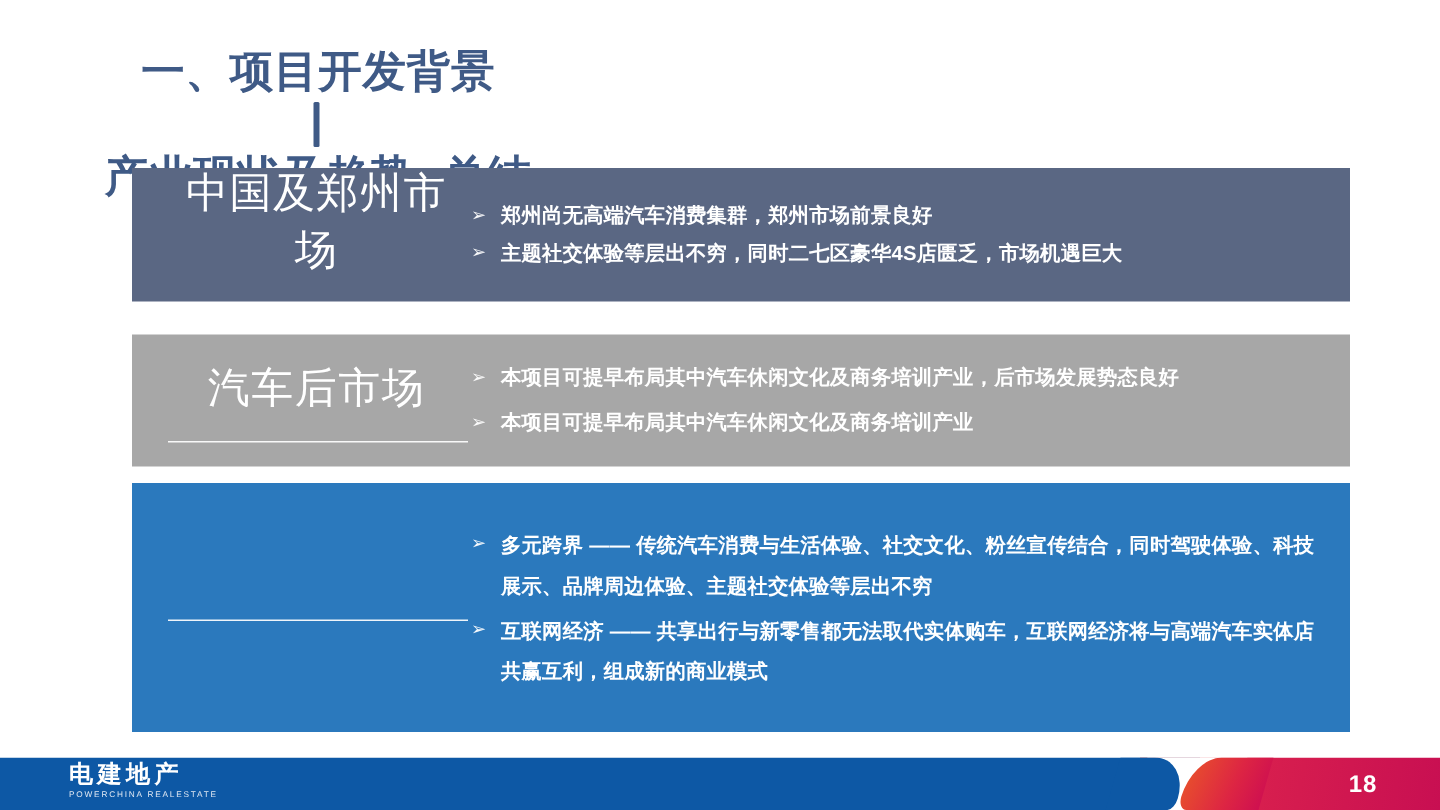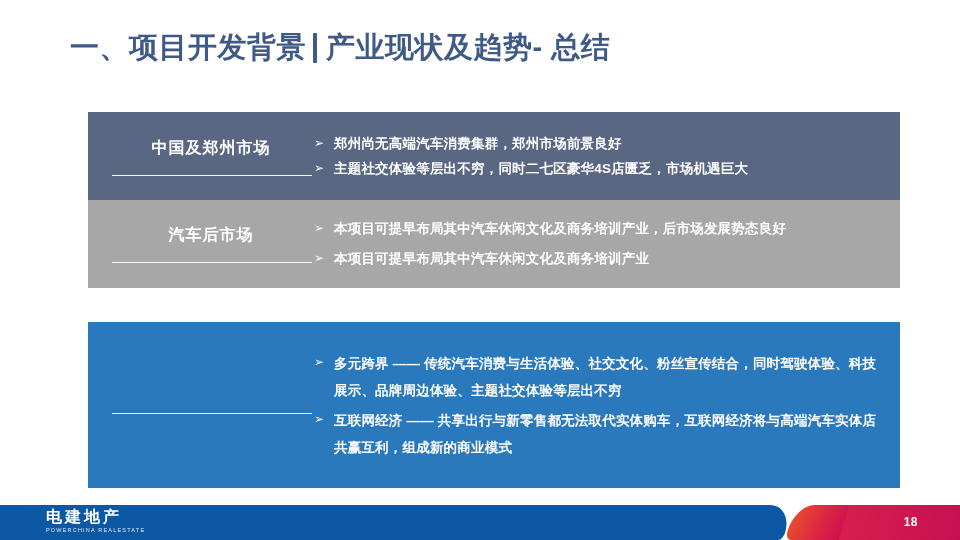--- a/index.html
+++ b/index.html
@@ -20,20 +20,21 @@
     position: absolute;
     left: 70px;
     top: 28px;
     font-size: 29px;
     font-weight: bold;
     color: #3f5a86;
     letter-spacing: 0.5px;
     white-space: nowrap;
     display: flex;
     align-items: center;
+    flex-direction: column;
   }
   #slide-title .t-sep {
     display: inline-block;
     width: 4px;
     height: 30px;
     background: #3f5a86;
     margin: 0 9px 0 7px;
     border-radius: 1px;
   }
   #slide-title .t-part { display: inline-block; }
@@ -41,32 +42,32 @@
   
   .block {
     position: absolute;
     left: 88px;
     width: 812px;
     display: flex;
     align-items: center;
     box-sizing: border-box;
   }
   .block.b1 { top: 112px;  height: 89px;  background: #5a6783; }
-  .block.b2 { top: 200px;  height: 88px;  background: #a7a7a7; }
+  .block.b2 { top: 223px;  height: 88px;  background: #a7a7a7; }
   .block.b3 { top: 322px;  height: 166px; background: #2b79bd; }
 
   .block-label {
     width: 222px;
     flex: 0 0 222px;
     box-sizing: border-box;
     padding-left: 34px;
     padding-right: 10px;
     color: #ffffff;
-    font-size: 16px;
-    font-weight: bold;
+    font-size: 28px;
+    font-weight: normal;
     letter-spacing: 1px;
     position: relative;
     text-align: center;
   }
   .block-label .label-rule {
     display: block;
     height: 1px;
     background: rgba(255,255,255,0.92);
     margin-top: 16px;
     margin-left: -10px;
@@ -179,21 +180,21 @@
     margin-top: 3px;
     color: #dfe7f2;
     white-space: nowrap;
   }
 
   #page-number {
     position: absolute;
     right: 42px;
     top: 10px;
     color: #ffffff;
-    font-size: 12px;
+    font-size: 16px;
     font-weight: bold;
     letter-spacing: 0.5px;
   }
 </style>
 </head>
 <body>
 
 <div id="slide-title">
   <span class="t-part">一、项目开发背景</span>
   <span class="t-sep"></span>

